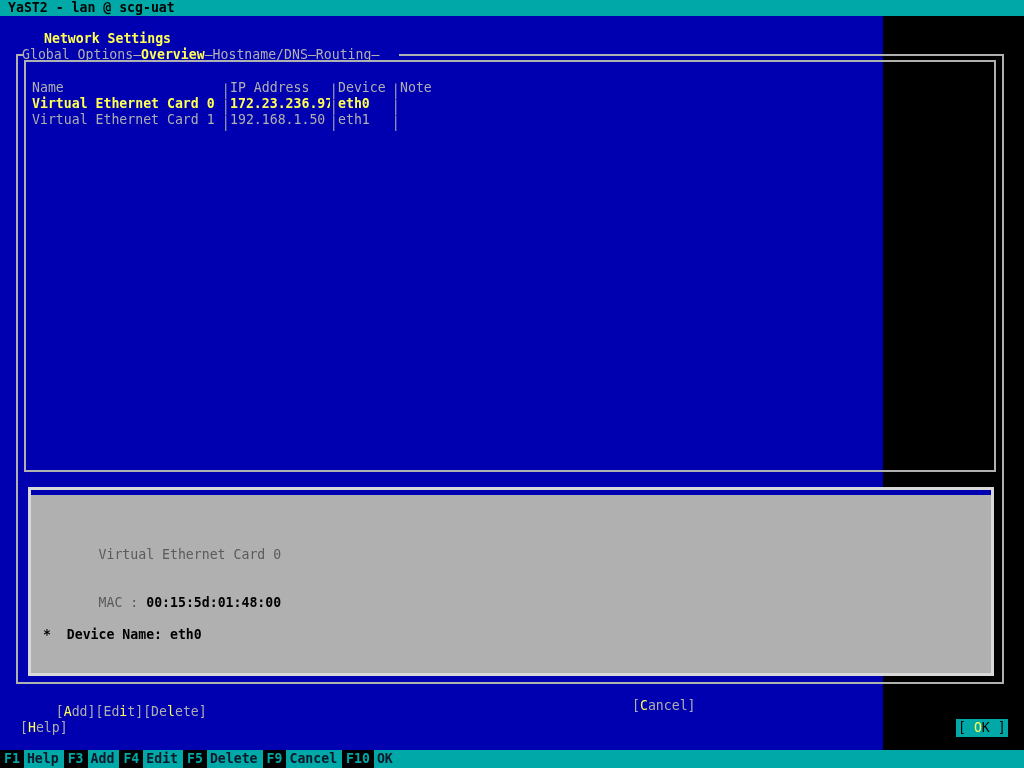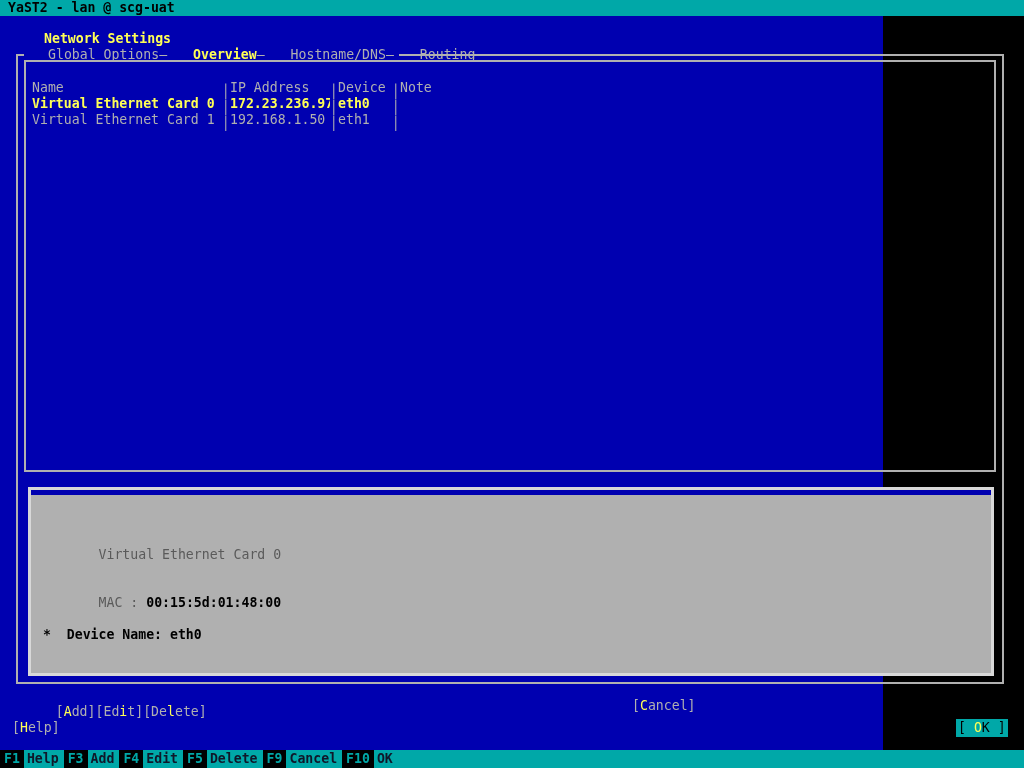--- a/index.html
+++ b/index.html
@@ -77,21 +77,20 @@
     left: 22px; top: 47px;
     height: 16px;
     line-height: 16px;
     white-space: pre;
     display: flex;
     align-items: center;
   }
   .tab {
     color: #b0b0b0;
     white-space: pre;
-    margin-left: 26px;
   }
   .tab.selected {
     color: #ffff55;
     font-weight: bold;
   }
   .tab-sep {
     color: #b0b0b0;
     white-space: pre;
   }
 
@@ -180,21 +179,21 @@
   .btn {
     color: #b0b0b0;
     white-space: pre;
     display: inline;
   }
   .hk { color: #ffff55; }
 
   
   .help-btn {
     position: absolute;
-    left: 12px; top: 720px;
+    left: 20px; top: 720px;
     height: 16px; line-height: 16px;
     color: #b0b0b0;
     white-space: pre;
   }
   .cancel-btn {
     position: absolute;
     left: 632px; top: 698px;
     height: 16px; line-height: 16px;
     color: #b0b0b0;
     white-space: pre;

